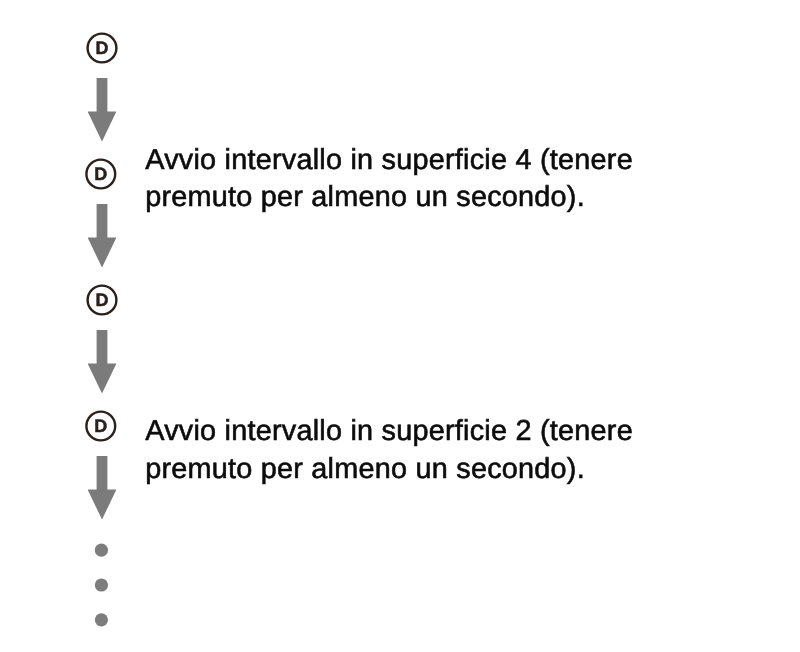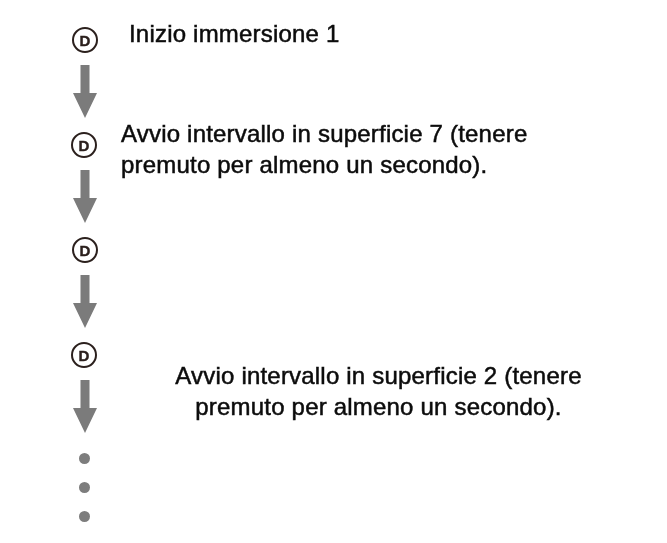--- a/index.html
+++ b/index.html
@@ -68,48 +68,47 @@
   }
 </style>
 </head>
 <body>
 
 <div class="canvas">
 
   <div class="abs d-icon" style="left:72px; top:27px;">
     <span>D</span>
   </div>
-  <div class="abs step-label" style="left:129px; top:18px;">Inizio immersione 1</div>
 
   <svg class="abs flow-arrow" style="left:73px; top:65px;" viewBox="0 0 24 53">
     <polygon fill="currentColor" points="7.5,0 16.5,0 16.5,28 24,28 12,53 0,28 7.5,28"></polygon>
   </svg>
 
   <div class="abs d-icon" style="left:71px; top:132px;">
     <span>D</span>
   </div>
-  <div class="abs step-label" style="left:121px; top:118px;">Avvio intervallo in superficie 7 (tenere
+  <div class="abs step-label" style="left:121px; top:118px;">Avvio intervallo in superficie 4 (tenere
 premuto per almeno un secondo).</div>
 
   <svg class="abs flow-arrow" style="left:73px; top:170px;" viewBox="0 0 24 53">
     <polygon fill="currentColor" points="7.5,0 16.5,0 16.5,28 24,28 12,53 0,28 7.5,28"></polygon>
   </svg>
 
   <div class="abs d-icon" style="left:72px; top:237px;">
     <span>D</span>
   </div>
 
   <svg class="abs flow-arrow" style="left:73px; top:275px;" viewBox="0 0 24 53">
     <polygon fill="currentColor" points="7.5,0 16.5,0 16.5,28 24,28 12,53 0,28 7.5,28"></polygon>
   </svg>
 
   <div class="abs d-icon" style="left:71px; top:342px;">
     <span>D</span>
   </div>
-  <div class="abs step-label" style="left:121px; top:360px;text-align:center;">Avvio intervallo in superficie 2 (tenere
+  <div class="abs step-label" style="left:121px; top:344px;">Avvio intervallo in superficie 2 (tenere
 premuto per almeno un secondo).</div>
 
   <svg class="abs flow-arrow" style="left:73px; top:380px;" viewBox="0 0 24 53">
     <polygon fill="currentColor" points="7.5,0 16.5,0 16.5,28 24,28 12,53 0,28 7.5,28"></polygon>
   </svg>
 
   <div class="abs ellipsis-dot" style="left:79px; top:453px;"></div>
   <div class="abs ellipsis-dot" style="left:79px; top:482px;"></div>
   <div class="abs ellipsis-dot" style="left:79px; top:511px;"></div>
 

